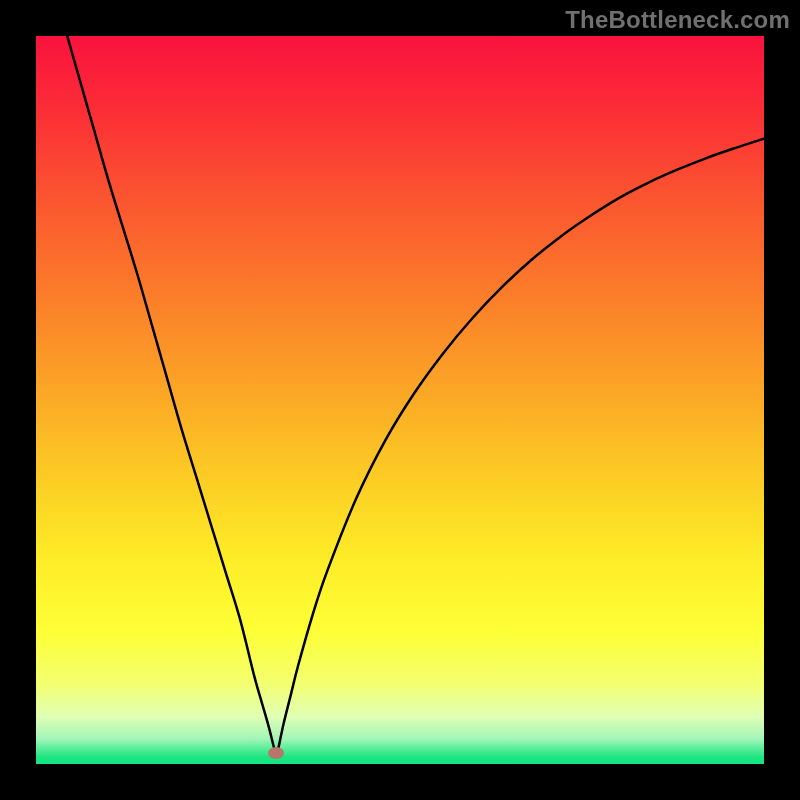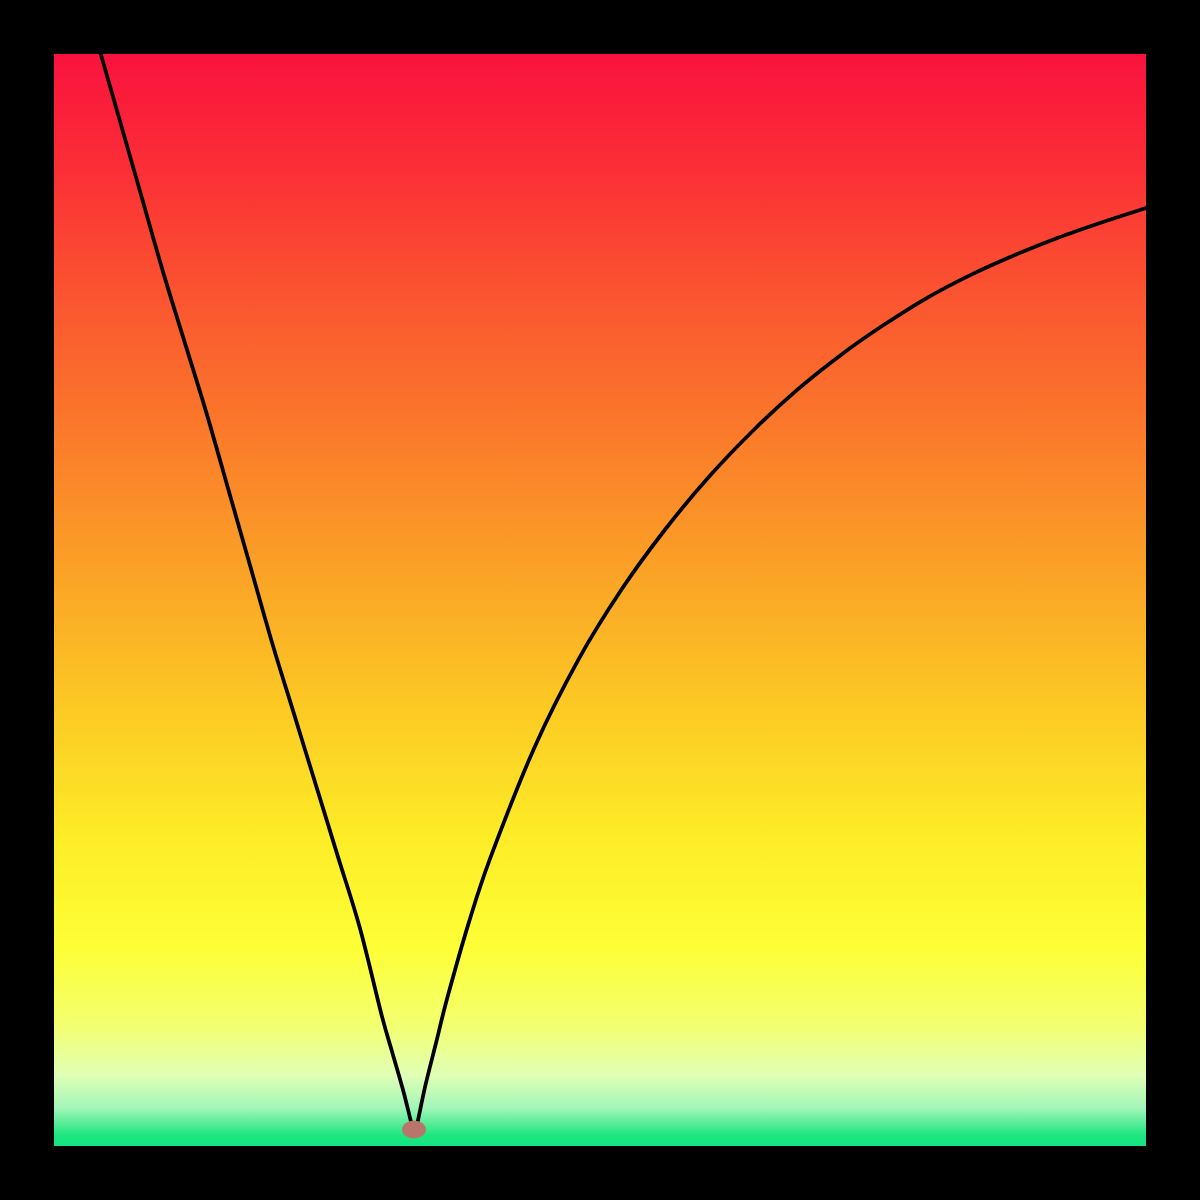--- a/index.html
+++ b/index.html
@@ -46,20 +46,21 @@
     position: absolute;
     left: 0; top: 0;
     width: 100%; height: 100%;
     z-index: 1;
   }
 </style>
 </head>
 <body>
 <div class="frame">
 
+  <div class="watermark">TheBottleneck.com</div>
 
   <div class="plot-area">
     <svg class="grad" viewBox="0 0 728 728" preserveAspectRatio="none">
       <defs>
         <linearGradient id="bg" x1="0" y1="0" x2="0" y2="1">
             <stop offset="0%" stop-color="#fa123e"></stop>
             <stop offset="10%" stop-color="#fb2d36"></stop>
             <stop offset="22%" stop-color="#fb5430"></stop>
             <stop offset="35%" stop-color="#fb7b2a"></stop>
             <stop offset="48%" stop-color="#fba426"></stop>

